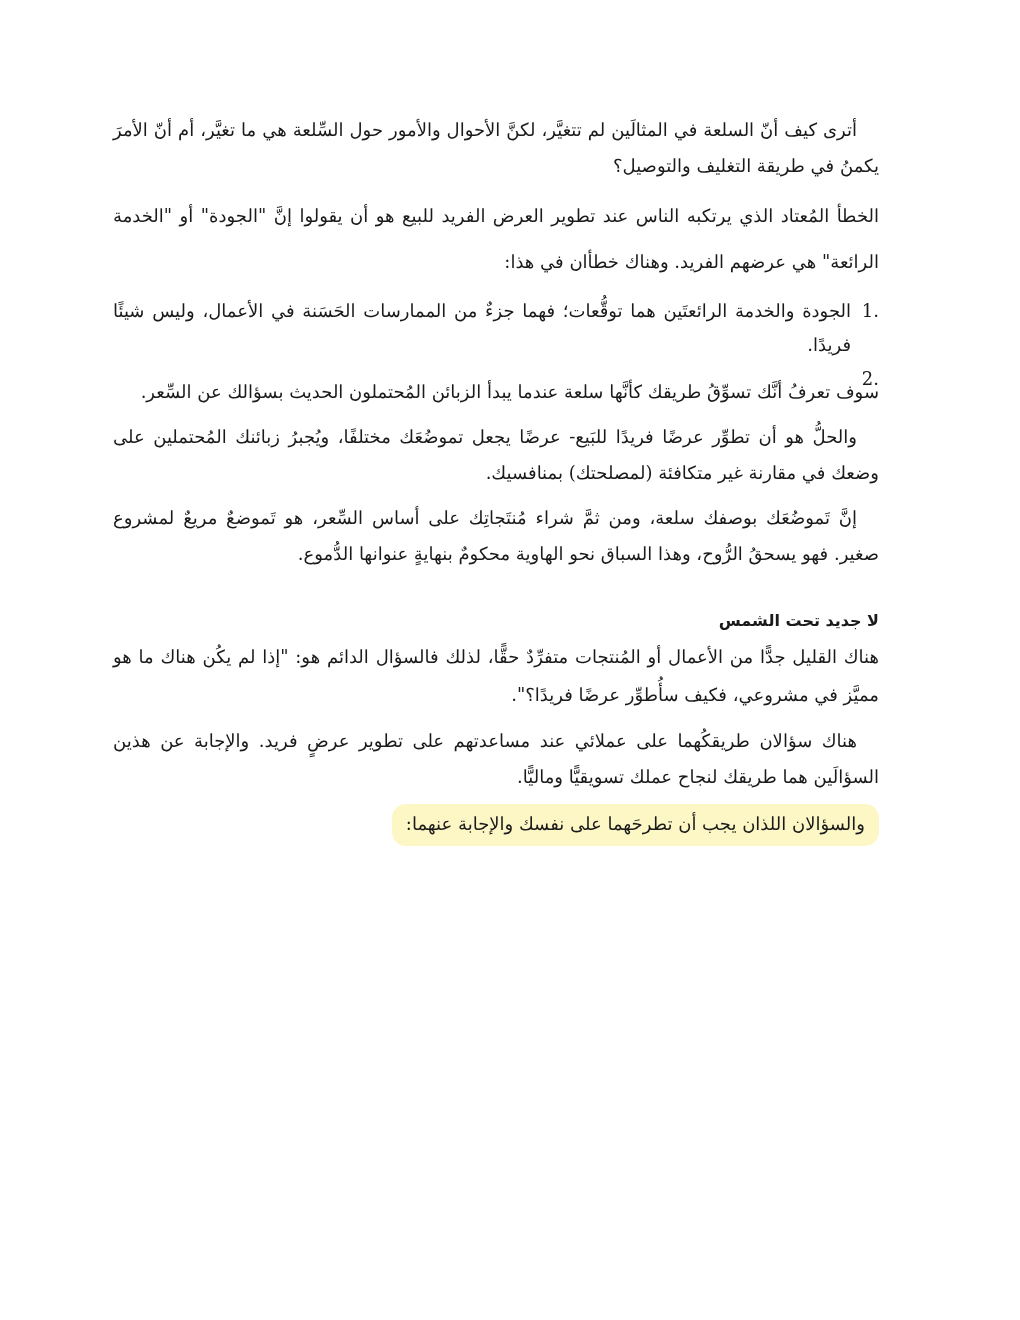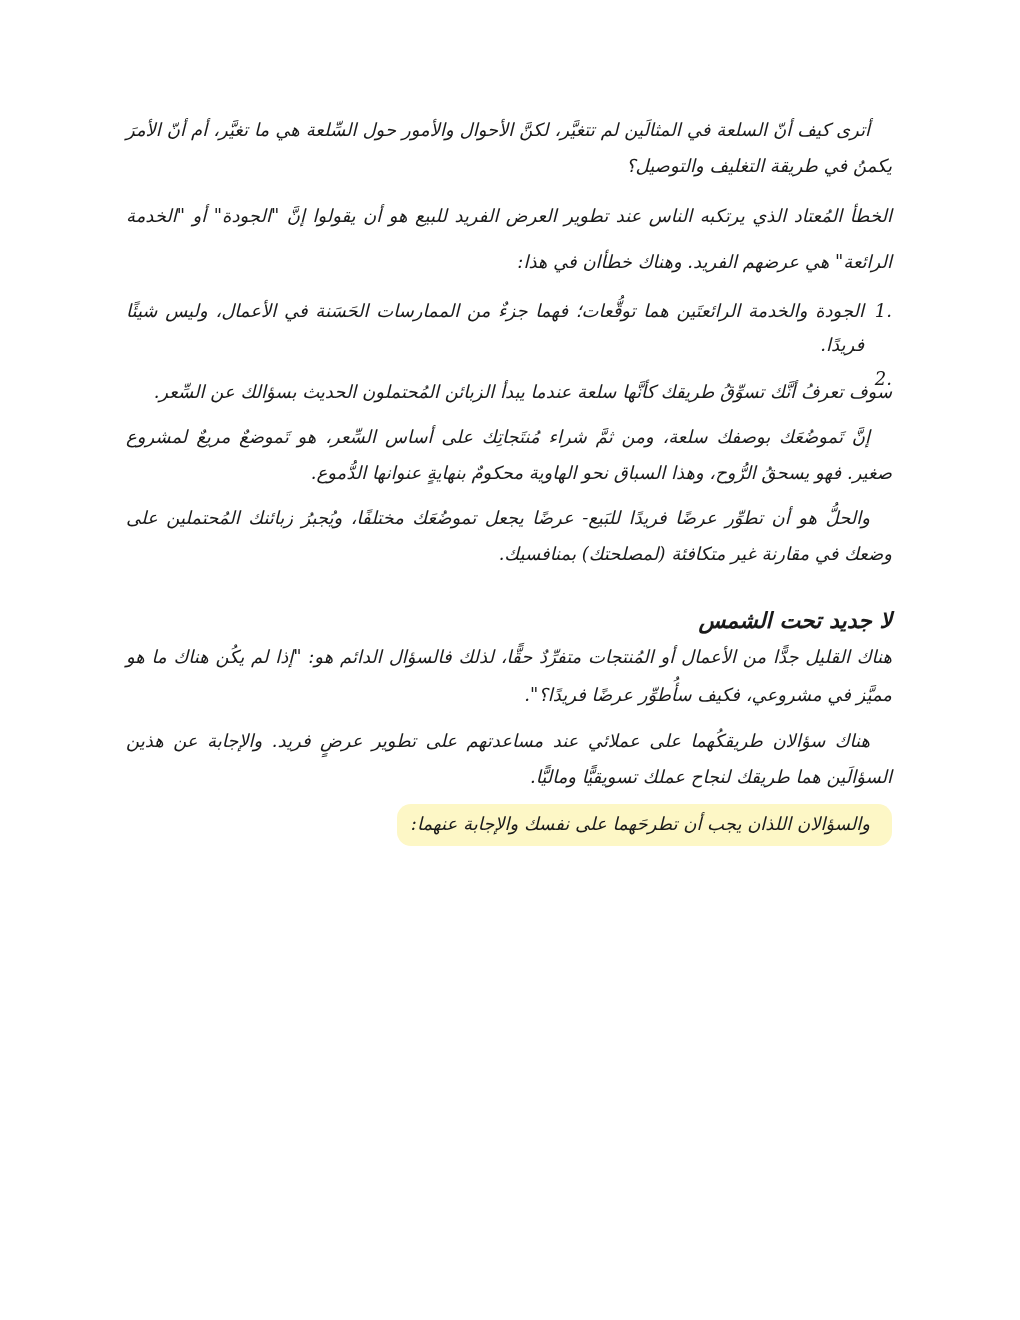--- a/index.html
+++ b/index.html
@@ -11,27 +11,26 @@
       width: 1020px;
       height: 1320px;
       position: relative;
       overflow: hidden;
       font-family: "DejaVu Serif", "Liberation Serif", serif;
       color: #1a1a1a;
     }
     .page {
       position: absolute;
       top: 112px;
-      right: 128px;
+      right: 141px;
       width: 766px;
       direction: rtl;
       text-align: justify;
       font-size: 18px;
       line-height: 36px;
-      font-style: italic;
     }
     .para {
       margin: 0 0 9px 0;
       text-indent: 22px;
     }
     .para.noindent { text-indent: 0; }
     .para.small-run .q {
       font-family: "DejaVu Sans", sans-serif;
       font-size: 15px;
       font-weight: bold;
@@ -48,33 +47,33 @@
     }
     .numlist li .num {
       position: absolute;
       right: 0;
       top: 0;
       direction: ltr;
     }
     .heading {
       font-family: "DejaVu Sans", sans-serif;
       font-weight: bold;
-      font-size: 22px;
+      font-size: 16px;
       margin: 34px 0 2px 0;
       line-height: 30px;
     }
     .callout-wrap {
       text-align: right;
       margin-top: 4px;
     }
     .callout {
       display: inline-block;
       background: #fdf7c6;
       border-radius: 14px;
-      padding: 4px 22px 6px 14px;
+      padding: 4px 14px 6px 14px;
       line-height: 32px;
       margin-right: 0;
     }
   </style>
 </head>
 <body>
 
 <div class="page">
 
   <p class="para">أترى كيف أنّ السلعة في المثالَين لم تتغيَّر، لكنَّ الأحوال والأمور حول السِّلعة هي ما تغيَّر، أم أنّ الأمرَ يكمنُ في طريقة التغليف والتوصيل؟</p>
@@ -88,23 +87,23 @@
       <span class="num">1.</span>
       <span>الجودة والخدمة الرائعتَين هما توقُّعات؛ فهما جزءٌ من الممارسات الحَسَنة في الأعمال، وليس شيئًا فريدًا.</span>
     </li>
     <li>
       <span class="num">2.</span>
     </li>
   </ol>
 
   <p class="para noindent">سوف تعرفُ أنَّك تسوِّقُ طريقك كأنَّها سلعة عندما يبدأ الزبائن المُحتملون الحديث بسؤالك عن السِّعر.</p>
 
+  <p class="para">والحلُّ هو أن تطوِّر عرضًا فريدًا للبَيع- عرضًا يجعل تموضُعَك مختلفًا، ويُجبرُ زبائنك المُحتملين على وضعك في مقارنة غير متكافئة (لمصلحتك) بمنافسيك.</p>
+
   <p class="para">إنَّ تَموضُعَك بوصفك سلعة، ومن ثمَّ شراء مُنتَجاتِك على أساس السِّعر، هو تَموضعٌ مريعٌ لمشروع صغير. فهو يسحقُ الرُّوح، وهذا السباق نحو الهاوية محكومٌ بنهايةٍ عنوانها الدُّموع.</p>
-
-  <p class="para">والحلُّ هو أن تطوِّر عرضًا فريدًا للبَيع- عرضًا يجعل تموضُعَك مختلفًا، ويُجبرُ زبائنك المُحتملين على وضعك في مقارنة غير متكافئة (لمصلحتك) بمنافسيك.</p>
 
 
   <h2 class="heading">لا جديد تحت الشمس</h2>
 
   <p class="para noindent" style="line-height:38px;">هناك القليل جدًّا من الأعمال أو المُنتجات متفرِّدٌ حقًّا، لذلك فالسؤال الدائم هو: "إذا لم يكُن هناك ما هو مميَّز في مشروعي، فكيف سأُطوِّر عرضًا فريدًا؟".</p>
 
   <p class="para">هناك سؤالان طريقكُهما على عملائي عند مساعدتهم على تطوير عرضٍ فريد. والإجابة عن هذين السؤالَين هما طريقك لنجاح عملك تسويقيًّا وماليًّا.</p>
 
   <div class="callout-wrap">
     <span class="callout">والسؤالان اللذان يجب أن تطرحَهما على نفسك والإجابة عنهما:</span>

